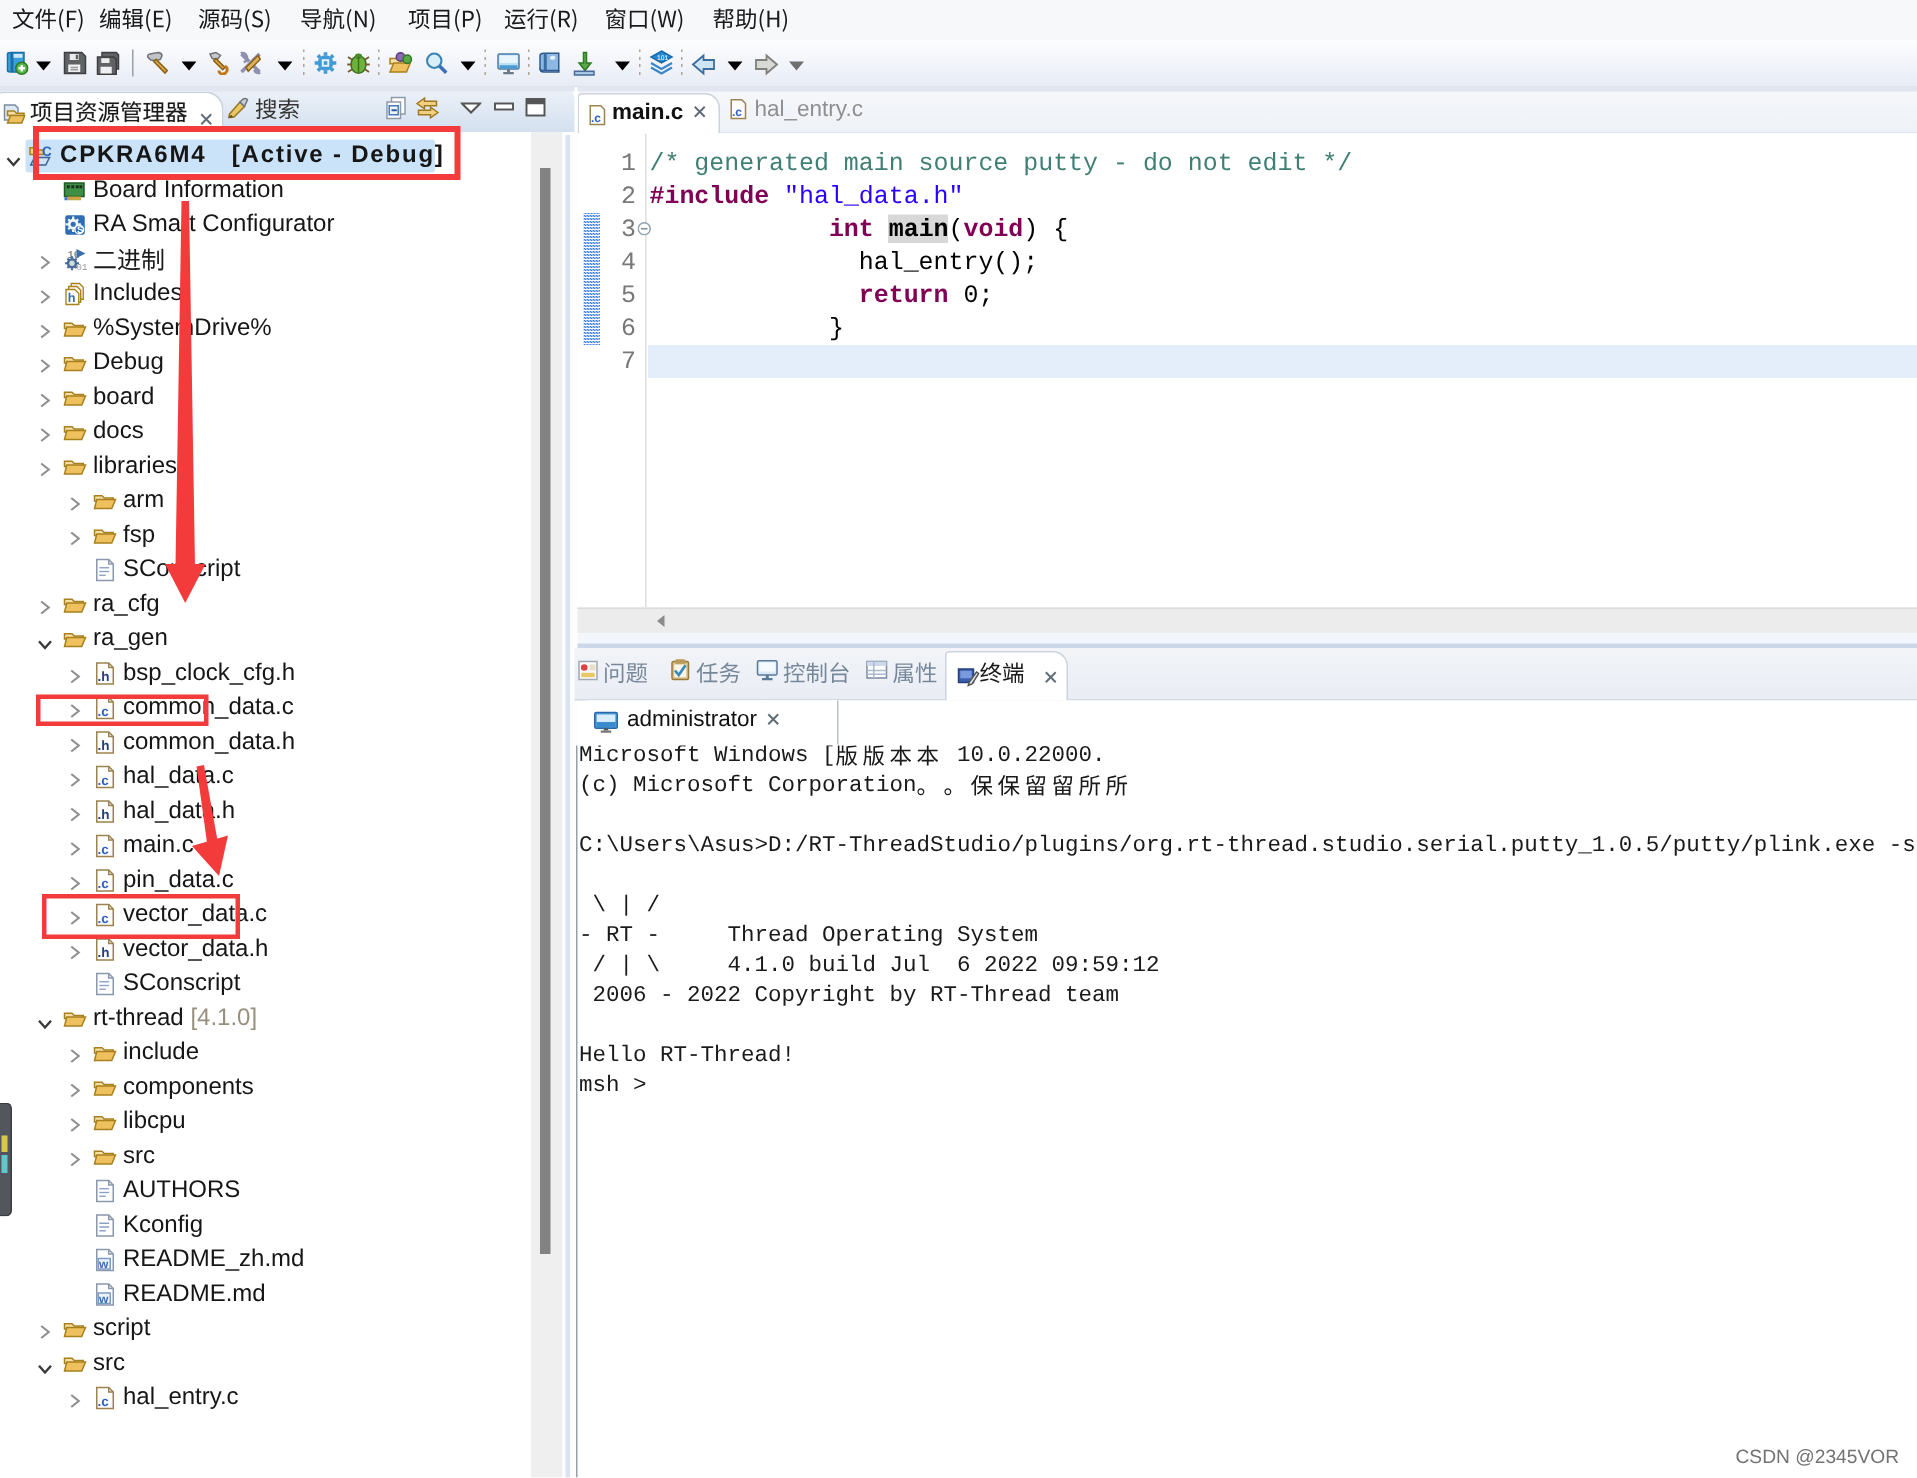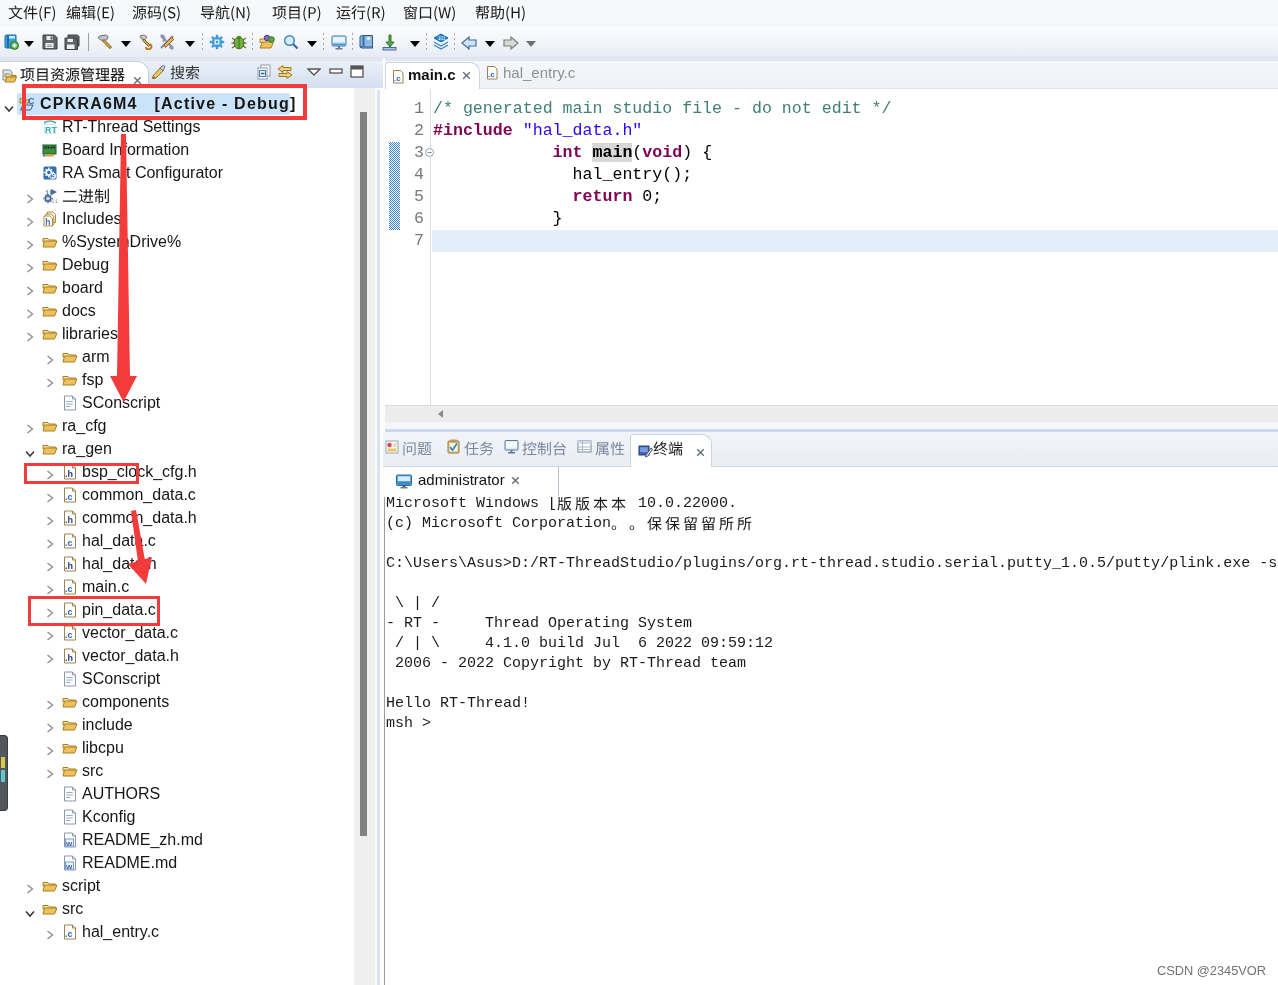--- a/index.html
+++ b/index.html
@@ -351,28 +351,20 @@
             </svg></span>
           <span class="ticon" style="left:19px"><svg width="16" height="16" viewBox="0 0 16 16" style="">
               <path d="M1 2.5 h4 l1 1.5 h4 v3 H1z" fill="#f0cf84" stroke="#a8801e"></path>
               <text x="9" y="8" font-size="9" font-weight="bold" fill="#2e62c8" font-family="Liberation Sans">C</text>
               <path d="M4 9 h10 l-2.5 5 H1.5z" fill="#cfe2f4" stroke="#3c5f98"></path>
             </svg></span>
           <span class="lbl" style="left:40px; font-weight:bold;"><span style="letter-spacing:1.2px">CPKRA6M4&nbsp;&nbsp;&nbsp;[Active - Debug]</span></span>
         </div>
 <div class="trow">
           <span class="ticon" style="left:42px"><svg width="16" height="16" viewBox="0 0 16 16" style="">
-              <path d="M2 4 Q8 0 14 4" fill="none" stroke="#37b6b6" stroke-width="1.6"></path>
-              <rect x="2.5" y="5.5" width="11" height="9" fill="#fff" stroke="#bcc" stroke-width="0.5"></rect>
-              <text x="3" y="13.5" font-size="9" font-weight="bold" fill="#2fb3b3" font-family="Liberation Sans">RT</text>
-            </svg></span>
-          <span class="lbl" style="left:62px;">RT-Thread Settings</span>
-        </div>
-<div class="trow">
-          <span class="ticon" style="left:42px"><svg width="16" height="16" viewBox="0 0 16 16" style="">
               <rect x="1" y="3" width="13" height="9" fill="#3c8f45" stroke="#205a27"></rect>
               <rect x="2.5" y="4.5" width="2" height="2" fill="#17301a"></rect>
               <rect x="5.5" y="4.5" width="2" height="2" fill="#17301a"></rect>
               <rect x="8.5" y="4.5" width="2" height="2" fill="#17301a"></rect>
               <rect x="11" y="4.5" width="1.8" height="2" fill="#17301a"></rect>
               <rect x="3" y="12" width="9" height="2.5" fill="#c9a441"></rect>
               <rect x="1" y="12.5" width="2" height="2" fill="#3a6fd8"></rect>
             </svg></span>
           <span class="lbl" style="left:62px;">Board Information</span>
         </div>
@@ -642,38 +634,48 @@
               <path d="M10.5 1 v3 h3" fill="none" stroke="#8a97ad" stroke-width="1"></path>
               <g stroke="#8aa0c8" stroke-width="0.9">
                 <line x1="4.2" y1="6.5" x2="10.8" y2="6.5"></line>
                 <line x1="4.2" y1="9" x2="10.8" y2="9"></line>
                 <line x1="4.2" y1="11.5" x2="8.5" y2="11.5"></line>
               </g>
             </svg></span>
           <span class="lbl" style="left:82px;">SConscript</span>
         </div>
 <div class="trow">
+          <span class="exp" style="left:25px; top:6px"><svg width="10" height="8" viewBox="0 0 10 8" style="">
+              <path d="M1 1.5 L5 6 L9 1.5" fill="none" stroke="#3a3a3a" stroke-width="1.6"></path>
+            </svg></span>
+          <span class="ticon" style="left:42px"><svg width="16" height="16" viewBox="0 0 16 16" style="">
+              <path d="M1 4.5 h5 l1.5 1.5 h6 v2 H1z" fill="#f5dfa4" stroke="#a8801e" stroke-width="1"></path>
+              <path d="M3.5 7 h11.5 l-2.5 6 H1 l1.5-6z" fill="#eec05e" stroke="#a8801e" stroke-width="1"></path>
+            </svg></span>
+          <span class="lbl" style="left:62px;">rt-thread <span class="gray">[4.1.0]</span></span>
+        </div>
+<div class="trow">
+          <span class="exp" style="left:46px; top:5px"><svg width="8" height="10" viewBox="0 0 8 10" style="">
+              <path d="M1.5 1 L6.5 5 L1.5 9" fill="none" stroke="#8f8f8f" stroke-width="1.4"></path>
+            </svg></span>
+          <span class="ticon" style="left:62px"><svg width="16" height="16" viewBox="0 0 16 16" style="">
+              <path d="M1 4.5 h5 l1.5 1.5 h6 v2 H1z" fill="#f5dfa4" stroke="#a8801e" stroke-width="1"></path>
+              <path d="M3.5 7 h11.5 l-2.5 6 H1 l1.5-6z" fill="#eec05e" stroke="#a8801e" stroke-width="1"></path>
+            </svg></span>
+          <span class="lbl" style="left:82px;">include</span>
+        </div>
+<div class="trow">
           <span class="exp" style="left:46px; top:5px"><svg width="8" height="10" viewBox="0 0 8 10" style="">
               <path d="M1.5 1 L6.5 5 L1.5 9" fill="none" stroke="#8f8f8f" stroke-width="1.4"></path>
             </svg></span>
           <span class="ticon" style="left:62px"><svg width="16" height="16" viewBox="0 0 16 16" style="">
               <path d="M1 4.5 h5 l1.5 1.5 h6 v2 H1z" fill="#f5dfa4" stroke="#a8801e" stroke-width="1"></path>
               <path d="M3.5 7 h11.5 l-2.5 6 H1 l1.5-6z" fill="#eec05e" stroke="#a8801e" stroke-width="1"></path>
             </svg></span>
           <span class="lbl" style="left:82px;">components</span>
-        </div>
-<div class="trow">
-          <span class="exp" style="left:46px; top:5px"><svg width="8" height="10" viewBox="0 0 8 10" style="">
-              <path d="M1.5 1 L6.5 5 L1.5 9" fill="none" stroke="#8f8f8f" stroke-width="1.4"></path>
-            </svg></span>
-          <span class="ticon" style="left:62px"><svg width="16" height="16" viewBox="0 0 16 16" style="">
-              <path d="M1 4.5 h5 l1.5 1.5 h6 v2 H1z" fill="#f5dfa4" stroke="#a8801e" stroke-width="1"></path>
-              <path d="M3.5 7 h11.5 l-2.5 6 H1 l1.5-6z" fill="#eec05e" stroke="#a8801e" stroke-width="1"></path>
-            </svg></span>
-          <span class="lbl" style="left:82px;">include</span>
         </div>
 <div class="trow">
           <span class="exp" style="left:46px; top:5px"><svg width="8" height="10" viewBox="0 0 8 10" style="">
               <path d="M1.5 1 L6.5 5 L1.5 9" fill="none" stroke="#8f8f8f" stroke-width="1.4"></path>
             </svg></span>
           <span class="ticon" style="left:62px"><svg width="16" height="16" viewBox="0 0 16 16" style="">
               <path d="M1 4.5 h5 l1.5 1.5 h6 v2 H1z" fill="#f5dfa4" stroke="#a8801e" stroke-width="1"></path>
               <path d="M3.5 7 h11.5 l-2.5 6 H1 l1.5-6z" fill="#eec05e" stroke="#a8801e" stroke-width="1"></path>
             </svg></span>
           <span class="lbl" style="left:82px;">libcpu</span>
@@ -793,21 +795,21 @@
       </svg>
   <div id="curline"></div>
   <div id="qdiff"></div>
   <div id="lnums">1
 2
 3
 4
 5
 6
 7</div>
-  <div id="code"><span class="cm">/* generated main studio file - do not edit */</span>
+  <div id="code"><span class="cm">/* generated main source putty - do not edit */</span>
 <span class="kw">#include</span> <span class="st">"hal_data.h"</span>
             <span class="kw">int</span> <span class="occ" style="font-weight:bold">main</span>(<span class="kw">void</span>) {
               hal_entry();
               <span class="kw">return</span> 0;
             }</div>
 </div>
 <div id="hscroll" class="abs">
       <svg width="7" height="10" viewBox="0 0 7 10" style="position:absolute; left:52px; top:3px">
         <polygon points="6,1 6,9 1,5" fill="#8a8a8a"></polygon>
       </svg>

